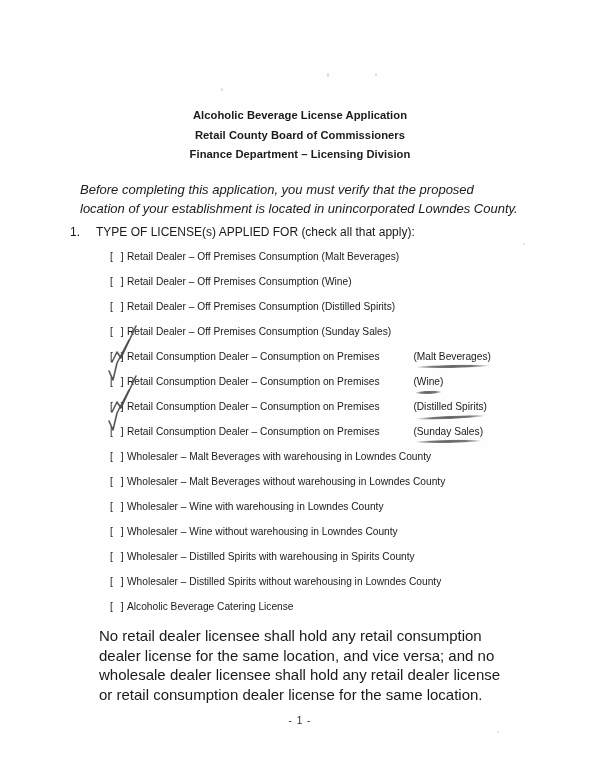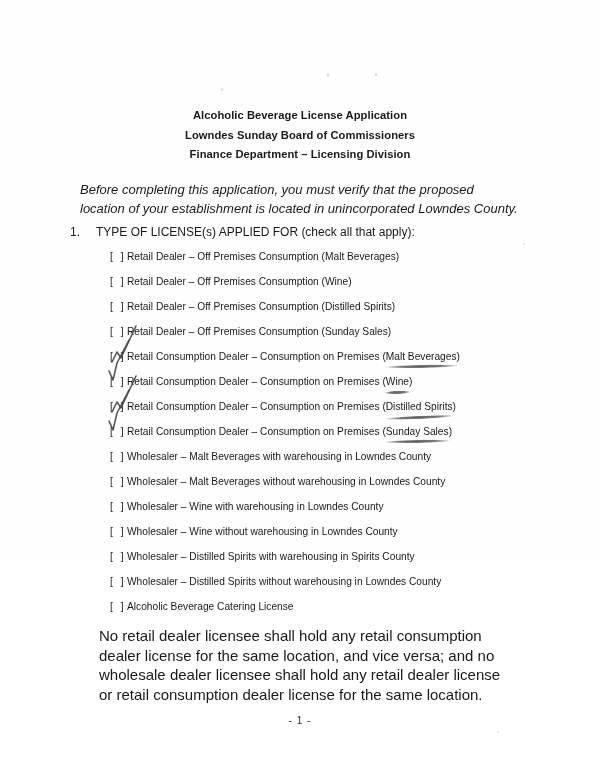--- a/index.html
+++ b/index.html
@@ -96,20 +96,21 @@
     width: 17px;
     letter-spacing: 2.6px;
     color: #1a1a1a;
   }
   .opt .lbl {
     display: inline-block;
   }
   .opt .term {
     position: relative;
     display: inline-block;
+    margin-left: 31px;
   }
 
   
   .term.inked::after {
     content: "";
     position: absolute;
     left: 2px;
     right: 1px;
     bottom: -4px;
     height: 3px;
@@ -156,21 +157,21 @@
 <div class="page">
 
   <div class="speck s1"></div>
   <div class="speck s2"></div>
   <div class="speck s3"></div>
   <div class="speck s4"></div>
   <div class="speck s5"></div>
 
   <div class="title-block">
     <div class="title-line">Alcoholic Beverage License Application</div>
-    <div class="title-line">Lowndes Sunday Board of Commissioners</div>
+    <div class="title-line">Retail County Board of Commissioners</div>
     <div class="title-line">Finance Department – Licensing Division</div>
   </div>
 
   <div class="intro">Before completing this application, you must verify that the proposed location of your establishment is located in unincorporated Lowndes County.</div>
 
   <div class="section-head">
     <span class="num">1.</span><span>TYPE OF LICENSE(s) APPLIED FOR (check all that apply):</span>
   </div>
 
   <div class="options" id="options-list">

